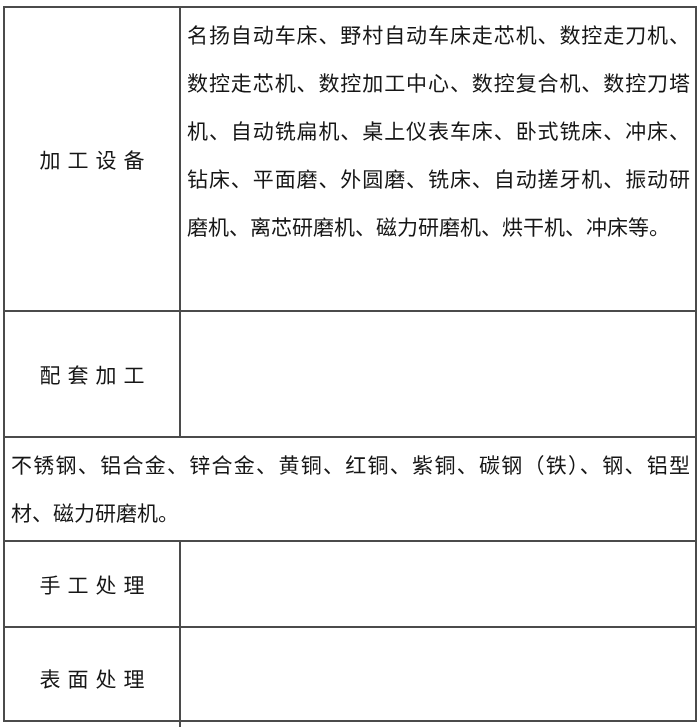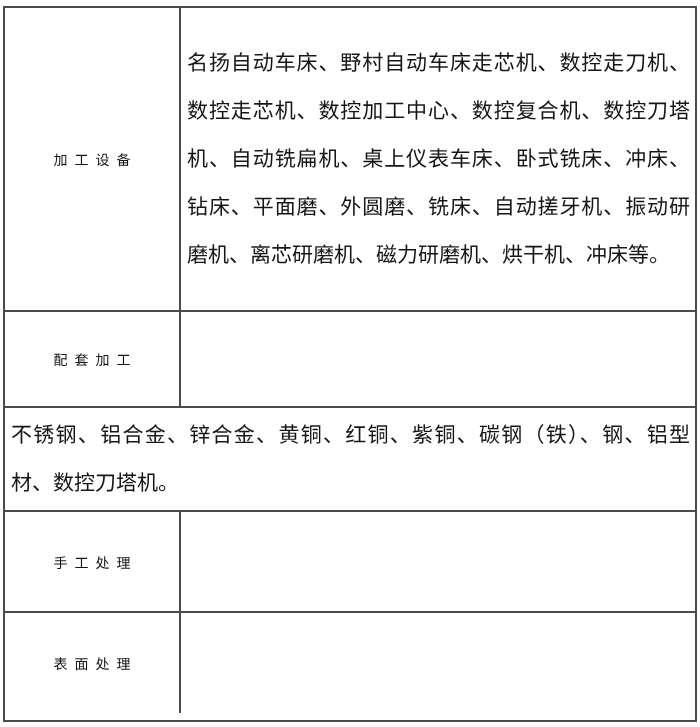--- a/index.html
+++ b/index.html
@@ -27,45 +27,45 @@
   }
   .t-row {
     display: flex;
     box-sizing: border-box;
     width: 100%;
   }
   .t-row + .t-row {
     border-top: 2px solid #4b4b4b;
   }
   .row-equip     { height: 302px; }
-  .row-support   { height: 96px; }
+  .row-support   { height: 126px; }
   .row-material  { height: 104px; }
-  .row-manual    { height: 101px; }
+  .row-manual    { height: 86px; }
   .row-surface   { height: 102px; }
   .label-cell {
     width: 176px;
     box-sizing: border-box;
     border-right: 2px solid #4b4b4b;
     display: flex;
     align-items: center;
     justify-content: center;
     flex-shrink: 0;
   }
   .label-text {
-    font-size: 14px;
+    font-size: 21px;
     letter-spacing: 7px;
     text-indent: 7px;
     white-space: nowrap;
     color: #161616;
   }
   .content-cell {
     flex: 1;
     box-sizing: border-box;
     display: flex;
-    align-items: center;
+    align-items: flex-start;
     padding: 4px 5px 4px 6px;
     overflow: hidden;
   }
   .content-text {
     font-size: 21px;
     line-height: 48px;
     text-align: justify;
     text-justify: inter-ideograph;
     color: #161616;
     width: 100%;
@@ -86,21 +86,21 @@
   </div>
 
   <div class="t-row row-support">
     <div class="label-cell">
       <span class="label-text">配套加工</span>
     </div>
   </div>
 
   <div class="t-row row-material">
     <div class="content-cell">
-      <div class="content-text">不锈钢、铝合金、锌合金、黄铜、红铜、紫铜、碳钢（铁）、钢、铝型材、数控刀塔机。</div>
+      <div class="content-text">不锈钢、铝合金、锌合金、黄铜、红铜、紫铜、碳钢（铁）、钢、铝型材、磁力研磨机。</div>
     </div>
   </div>
 
   <div class="t-row row-manual">
     <div class="label-cell">
       <span class="label-text">手工处理</span>
     </div>
   </div>
 
   <div class="t-row row-surface">

